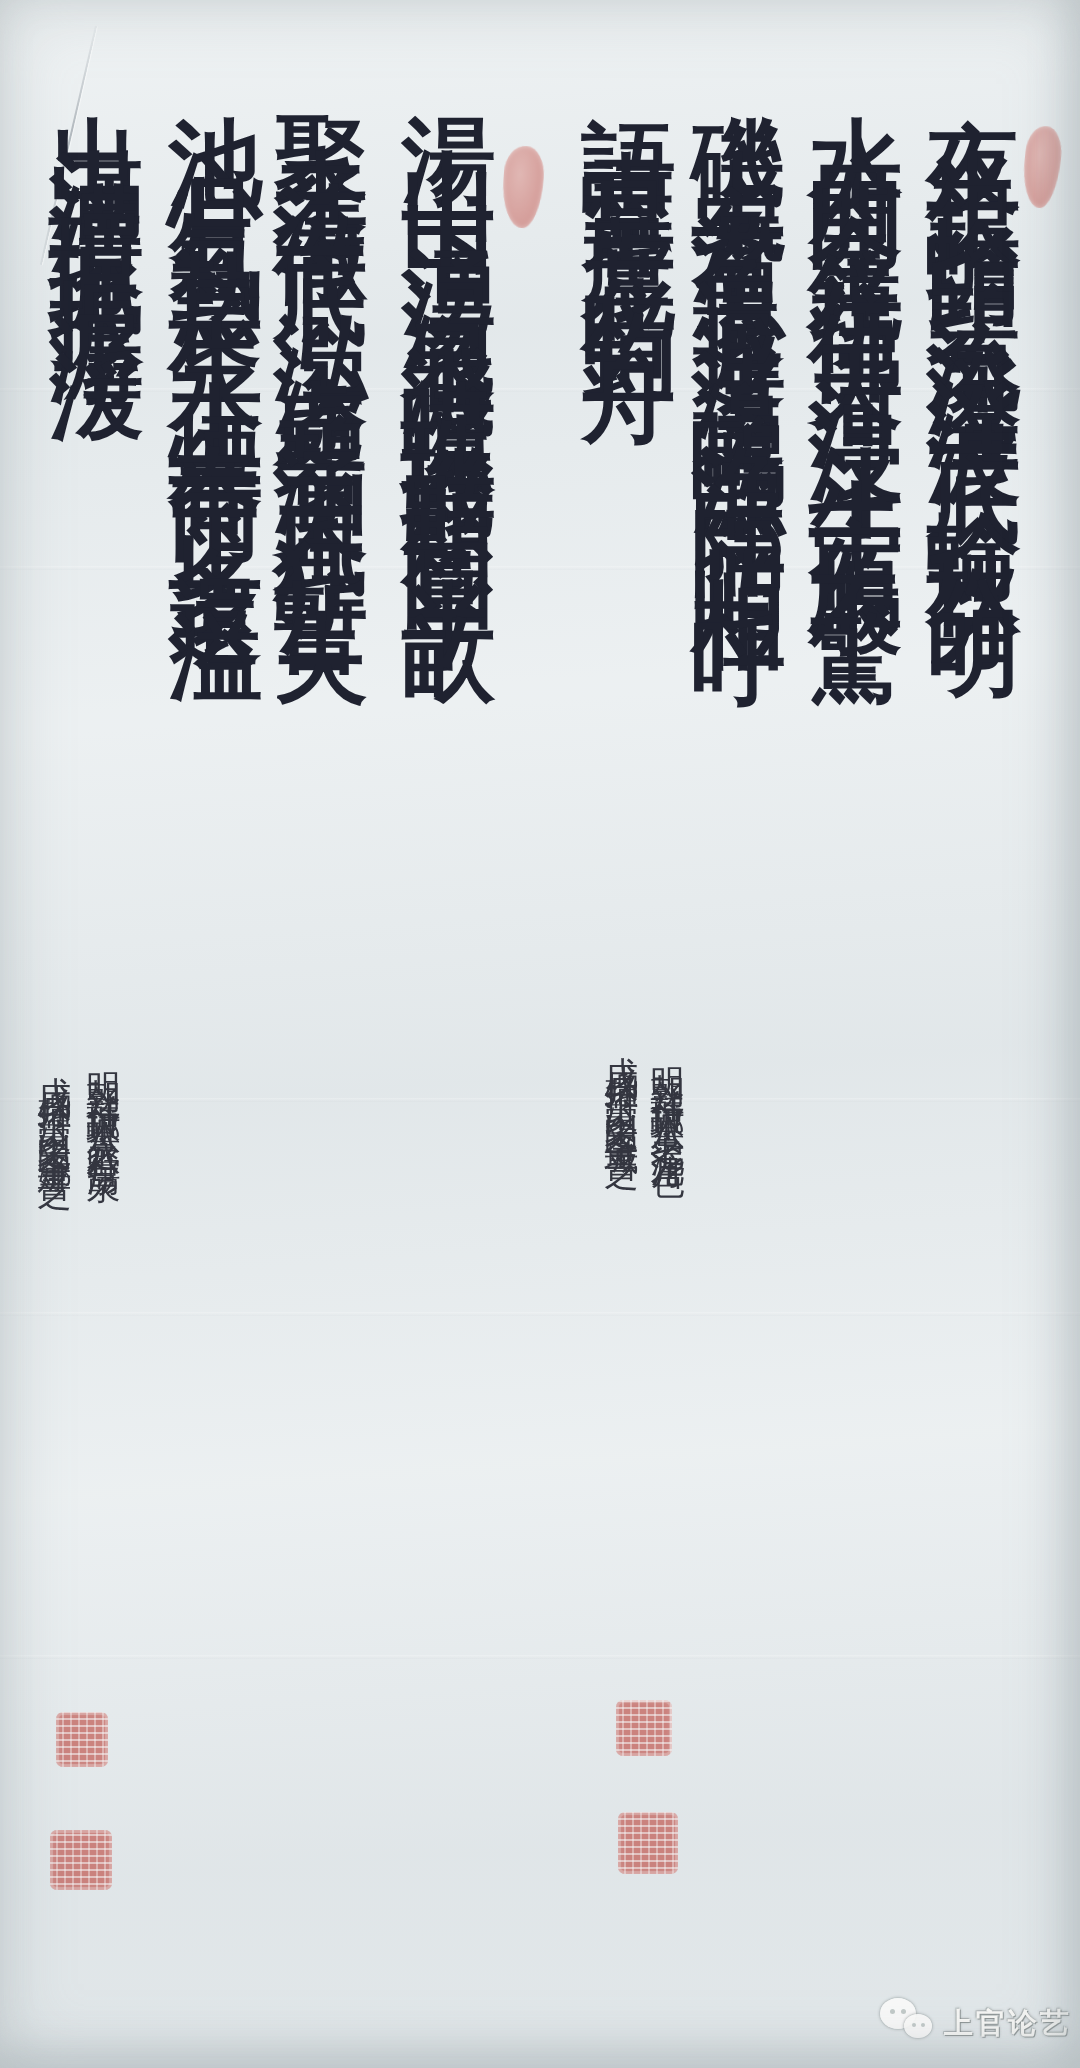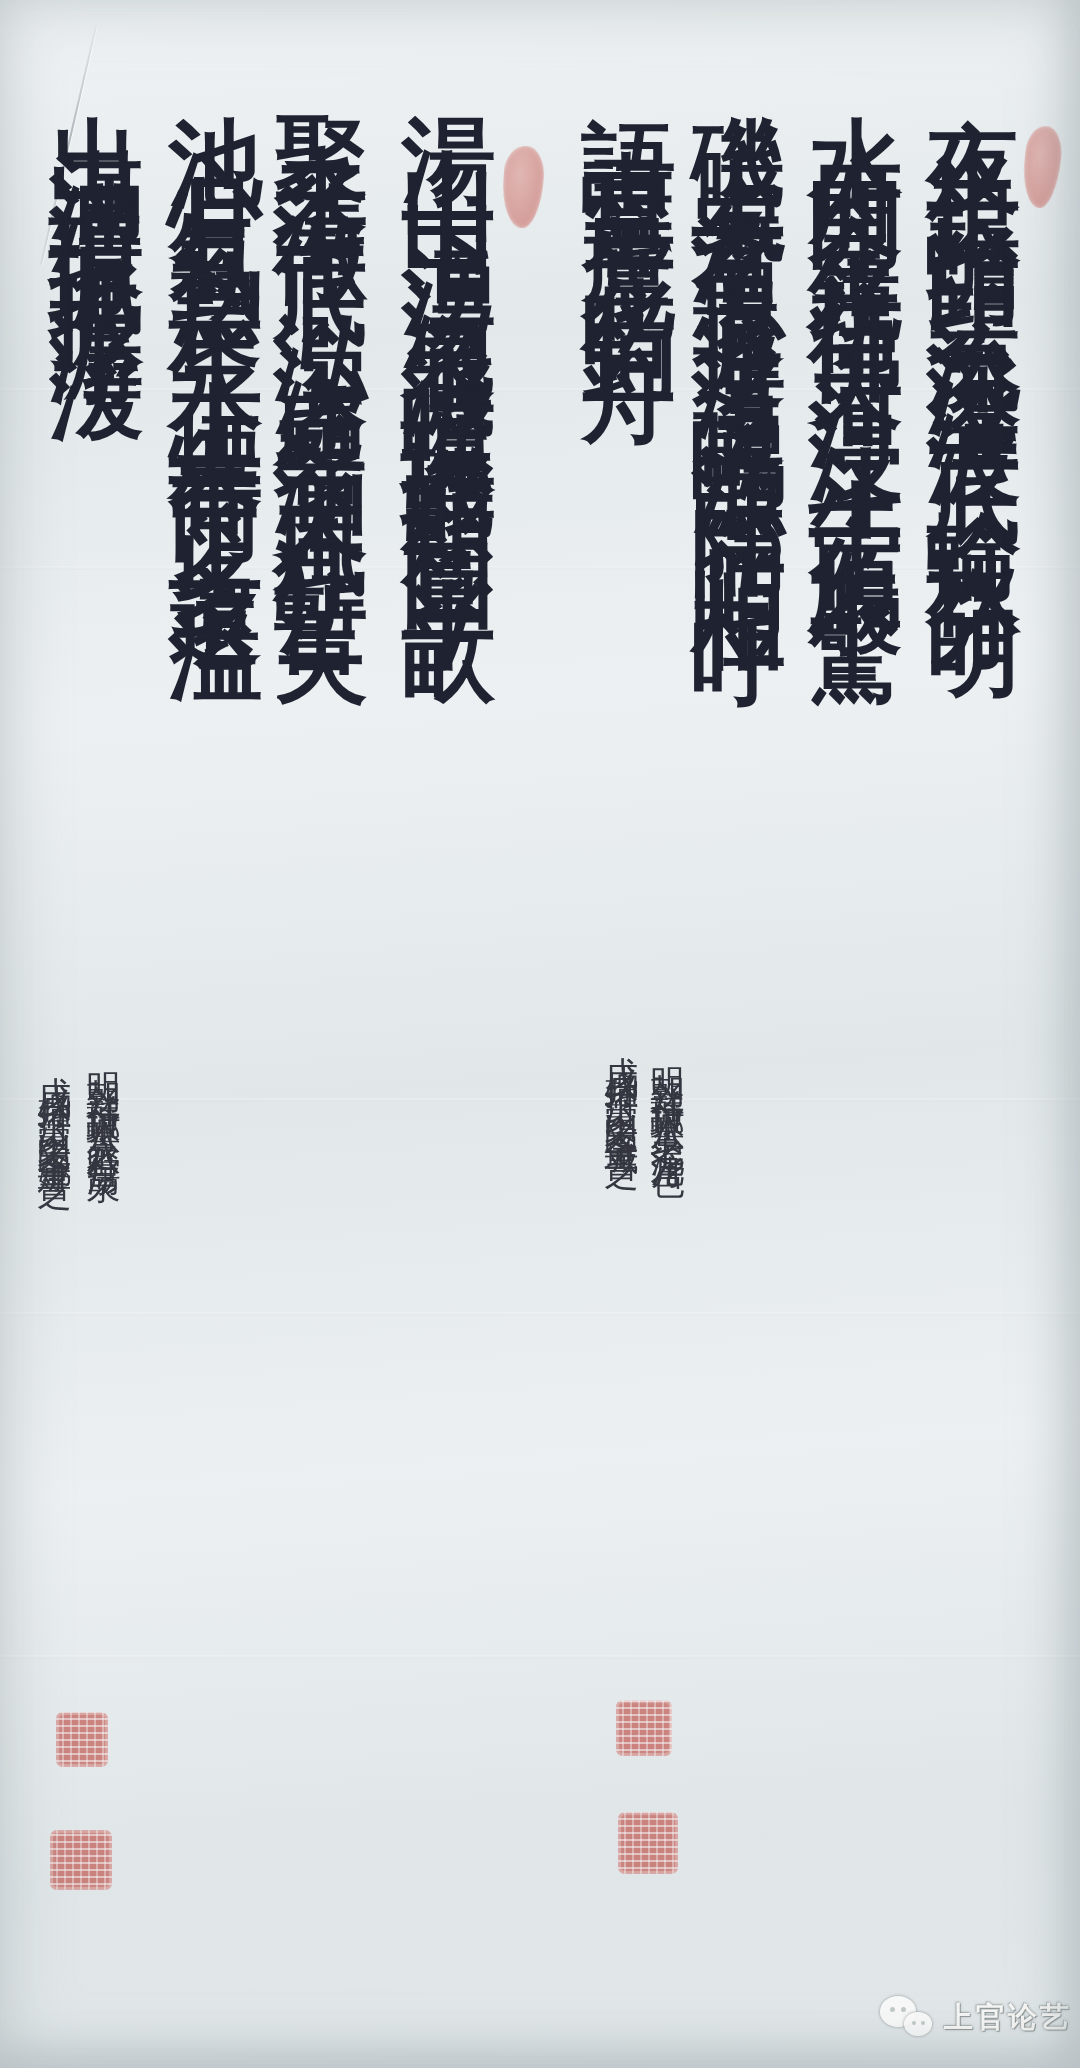--- a/index.html
+++ b/index.html
@@ -80,21 +80,21 @@
     background:radial-gradient(ellipse at 40% 35%,var(--seal-red-light,#dc9790),var(--seal-red,#c25c55));
     border-radius:52% 48% 46% 54% / 34% 38% 64% 60%;
     opacity:.62;
     background-blend-mode:multiply;
     box-shadow:inset 0 0 5px rgba(255,255,255,.5);
     filter:blur(.5px);
   }
   
   .watermark{
     position:absolute;left:880px;top:1992px;width:190px;height:52px;
-    display:flex;align-items:center;gap:8px;
+    display:flex;align-items:flex-end;gap:8px;
     pointer-events:none;
   }
   .wx-icon{position:relative;width:56px;height:48px;flex:0 0 auto;}
   .bubble{
     position:absolute;border-radius:50%;
     background:rgba(250,250,248,.92);
     box-shadow:0 0 3px rgba(128,136,136,.9);
   }
   .bubble.big{left:0;top:2px;width:36px;height:31px;}
   .bubble.small{left:24px;top:18px;width:28px;height:24px;}

